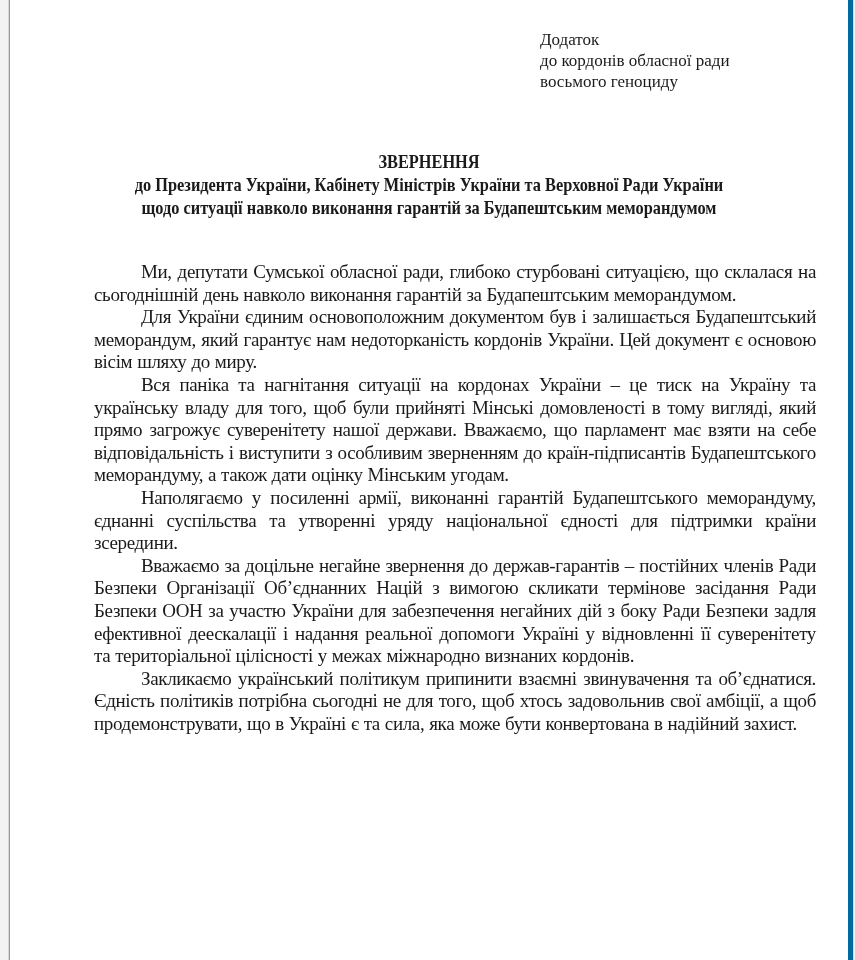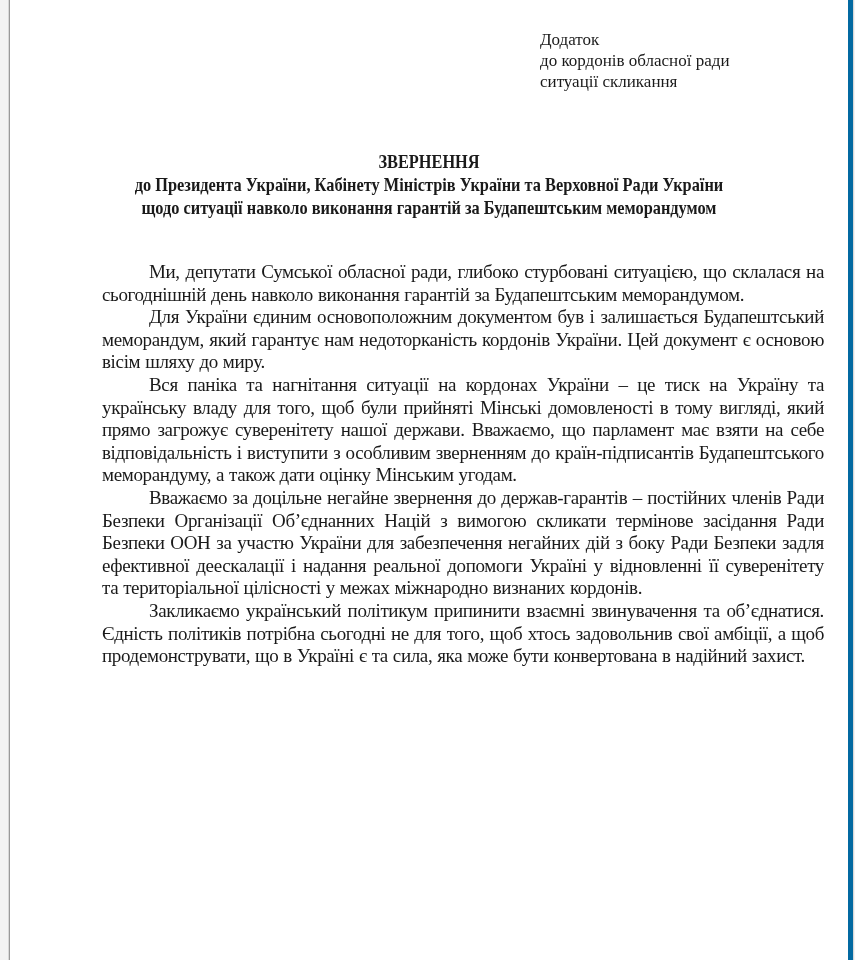--- a/index.html
+++ b/index.html
@@ -48,48 +48,48 @@
       transform-origin: center top;
     }
     .title-block div { white-space: nowrap; }
     .body-text {
       position: absolute;
       left: 84px;
       top: 261px;
       width: 722px;
       font-size: 19px;
       line-height: 22.6px;
-      margin-left: 8px;
     }
     .para {
       margin: 0;
       text-align: justify;
       text-indent: 47px;
       letter-spacing: -0.35px;
       word-spacing: 0.5px;
     }
   </style>
 </head>
 <body>
 
 <div class="page">
 
   <div class="annex">
     <div>Додаток</div>
     <div>до кордонів обласної ради</div>
-    <div>ситуації скликання</div>
+    <div>восьмого геноциду</div>
   </div>
 
   <div class="title-block">
     <div>ЗВЕРНЕННЯ</div>
     <div>до Президента України, Кабінету Міністрів України та Верховної Ради України</div>
     <div>щодо ситуації навколо виконання гарантій за Будапештським меморандумом</div>
   </div>
 
   <div class="body-text">
     <p class="para">Ми, депутати Сумської обласної ради, глибоко стурбовані ситуацією, що склалася на сьогоднішній день навколо виконання гарантій за Будапештським меморандумом.</p>
     <p class="para">Для України єдиним основоположним документом був і залишається Будапештський меморандум, який гарантує нам недоторканість кордонів України. Цей документ є основою вісім шляху до миру.</p>
     <p class="para">Вся паніка та нагнітання ситуації на кордонах України – це тиск на Україну та українську владу для того, щоб були прийняті Мінські домовленості в тому вигляді, який прямо загрожує суверенітету нашої держави. Вважаємо, що парламент має взяти на себе відповідальність і виступити з особливим зверненням до країн-підписантів Будапештського меморандуму, а також дати оцінку Мінським угодам.</p>
+    <p class="para">Наполягаємо у посиленні армії, виконанні гарантій Будапештського меморандуму, єднанні  суспільства та утворенні уряду національної єдності для підтримки країни зсередини.</p>
     <p class="para">Вважаємо за доцільне негайне звернення до держав-гарантів – постійних членів Ради Безпеки Організації Об’єднанних Націй з вимогою скликати термінове засідання Ради Безпеки ООН за участю України для забезпечення негайних дій з боку Ради Безпеки задля ефективної деескалації і надання реальної допомоги Україні у відновленні її суверенітету та територіальної цілісності у межах міжнародно визнаних кордонів.</p>
     <p class="para">Закликаємо український політикум припинити взаємні звинувачення та об’єднатися. Єдність політиків потрібна сьогодні не для того, щоб хтось задовольнив свої амбіції, а щоб продемонструвати, що в Україні є та сила, яка може бути конвертована в надійний захист.</p>
   </div>
 
 </div>
 
 </body></html>

